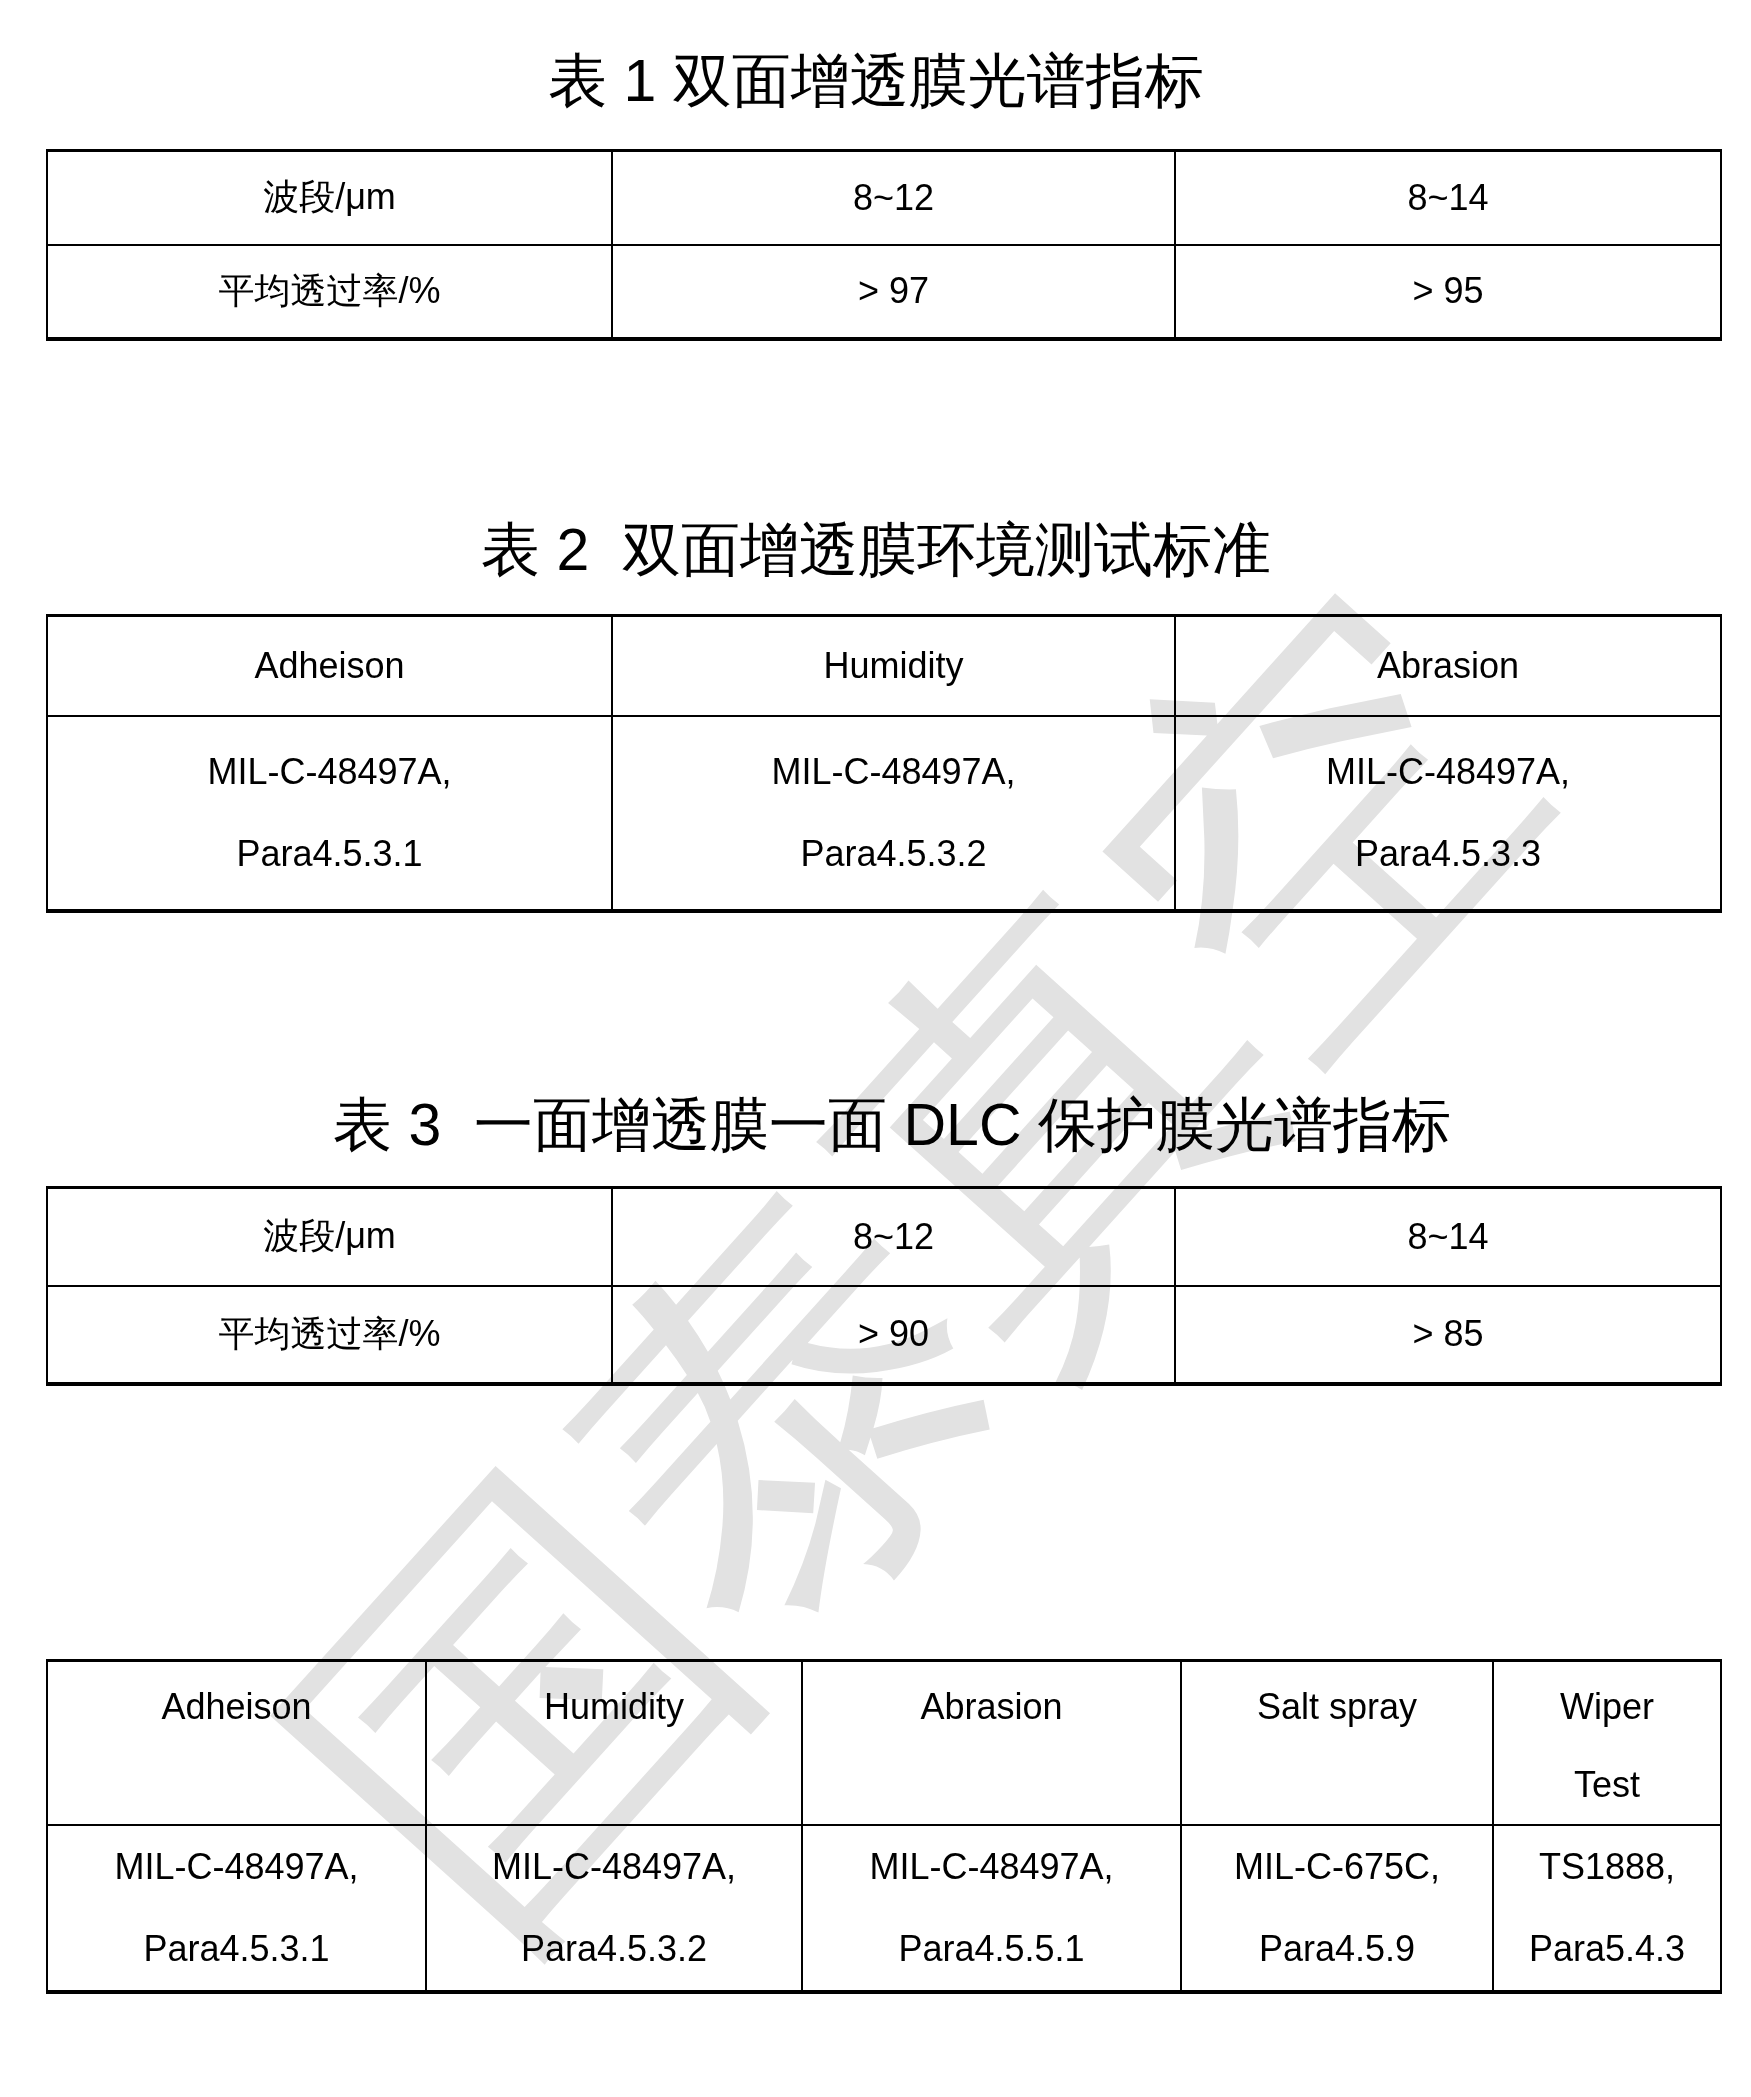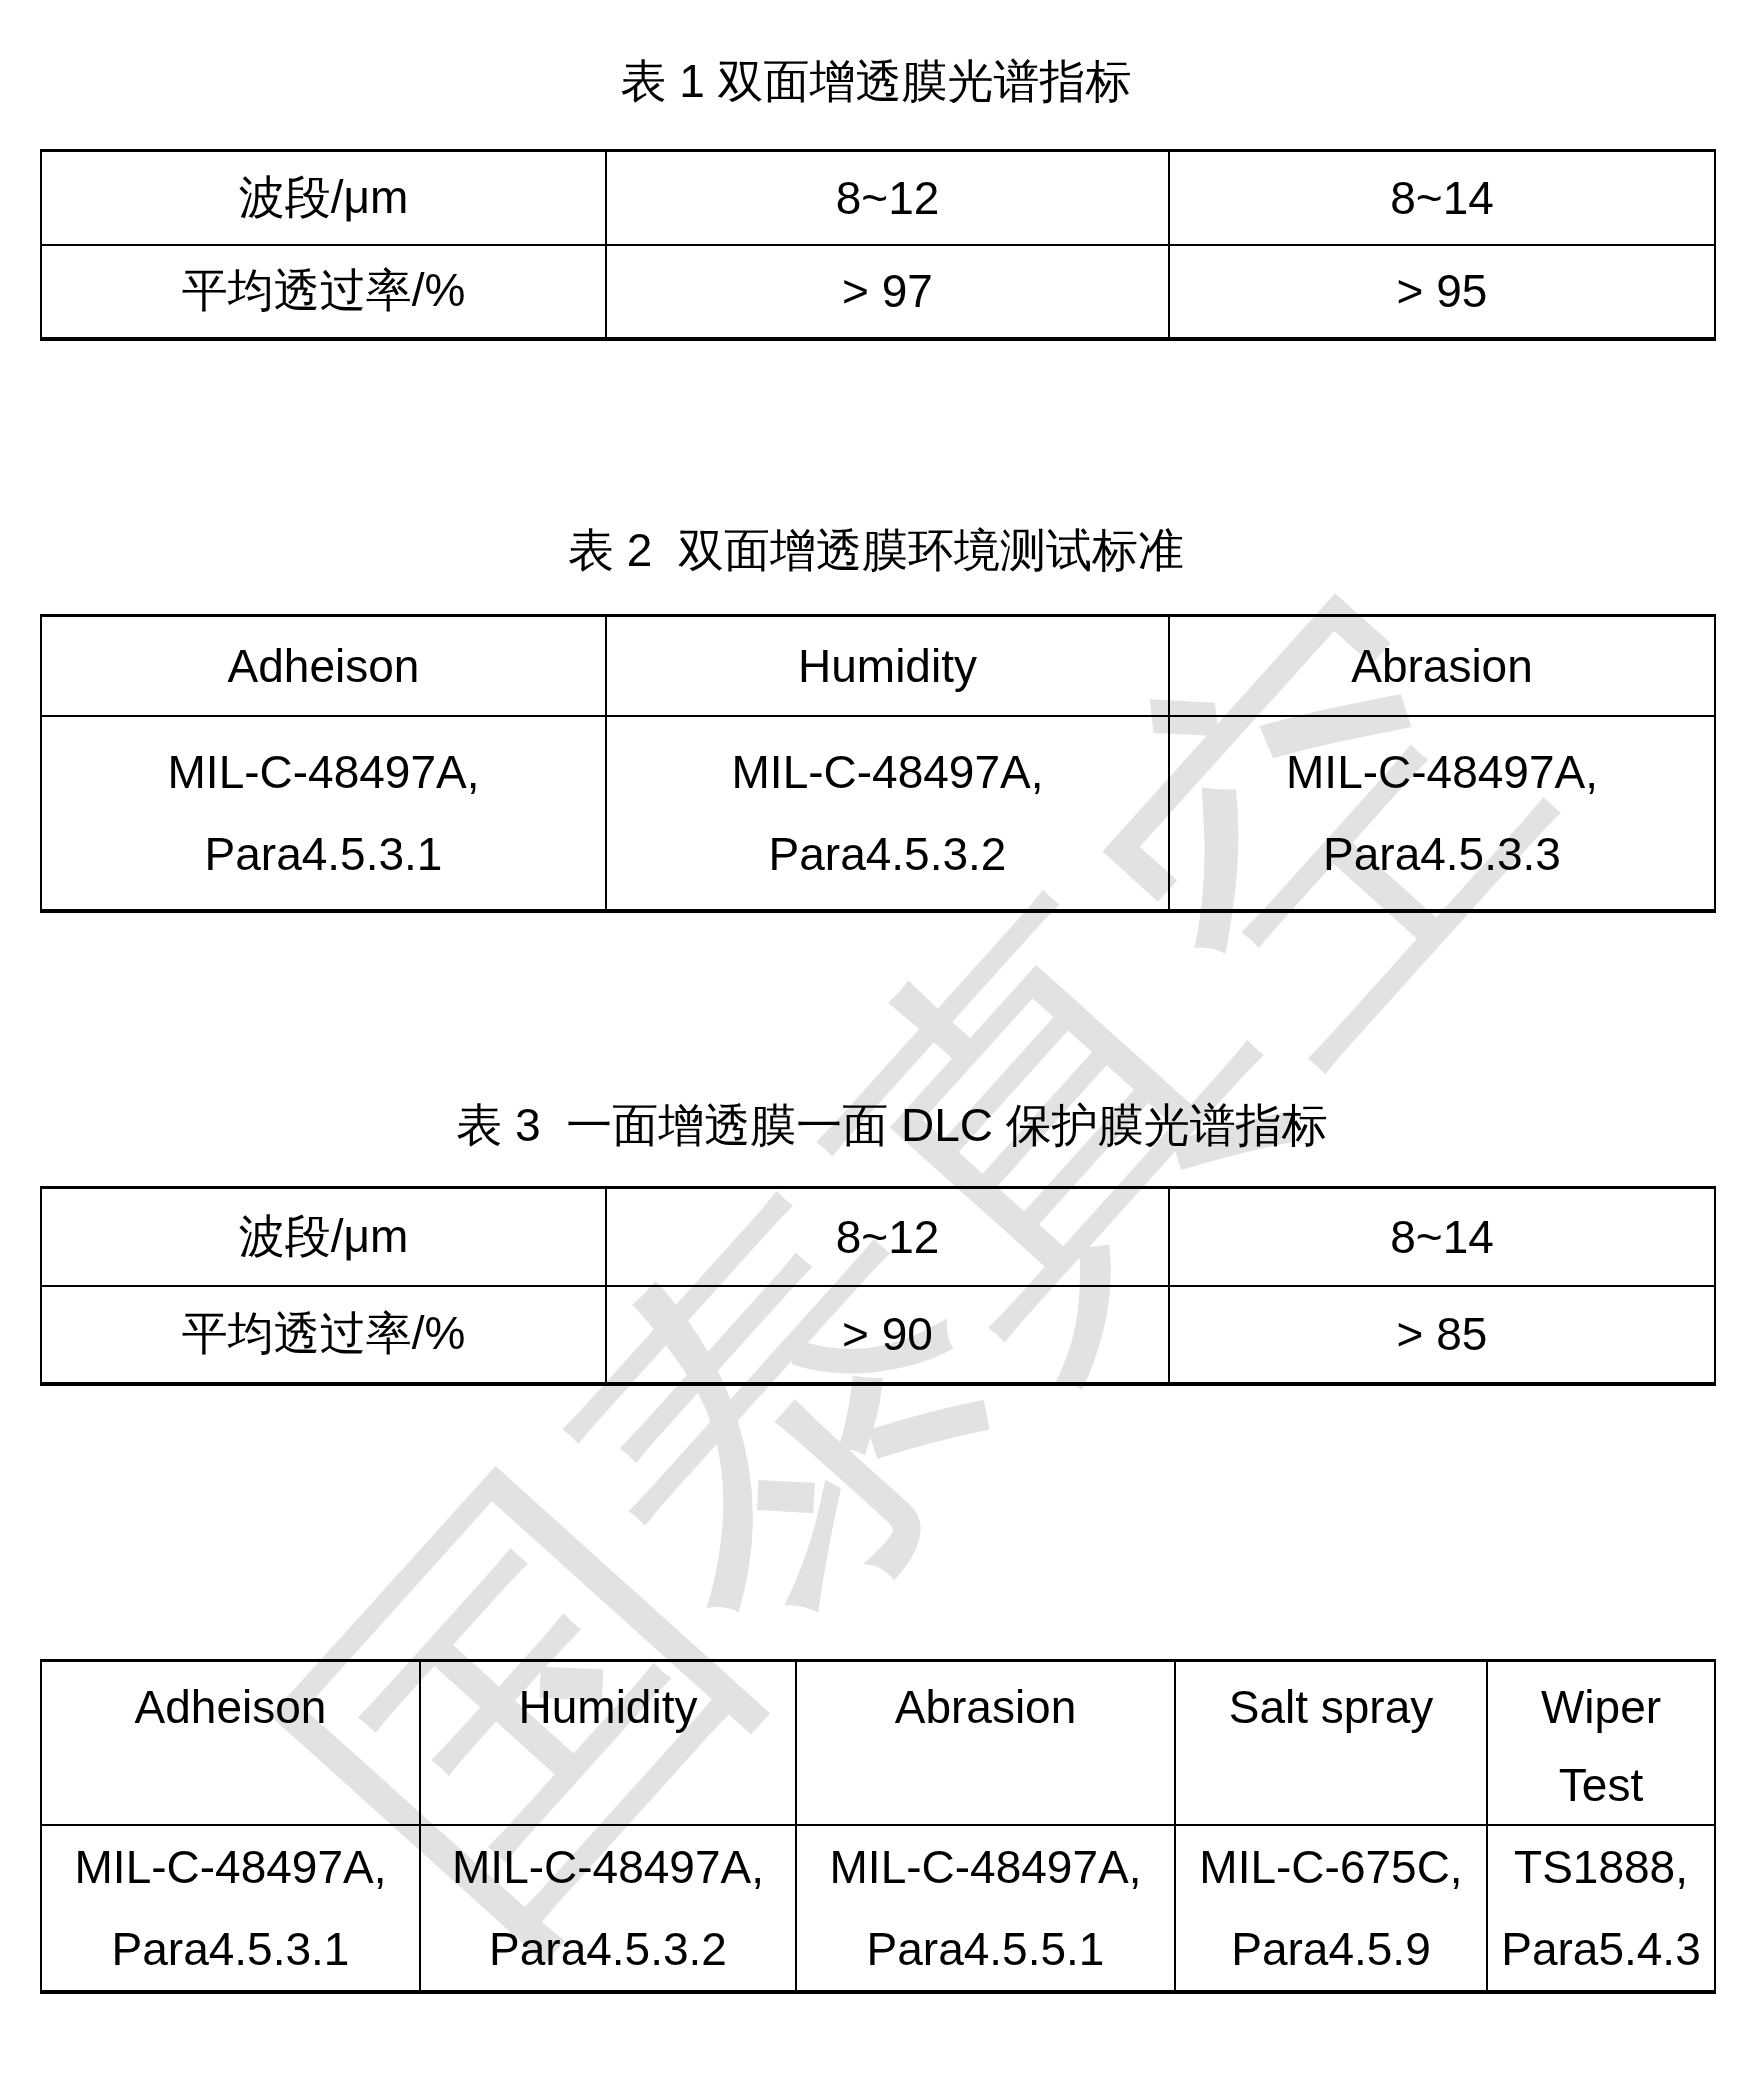--- a/index.html
+++ b/index.html
@@ -30,38 +30,38 @@
     z-index: 0;
     user-select: none;
     pointer-events: none;
   }
   
   .title {
     position: absolute;
     left: 0;
     width: 100%;
     text-align: center;
-    font-size: 46px;
+    font-size: 59px;
     line-height: 65px;
     white-space: pre;
     z-index: 1;
   }
   .title-1 { top: 49px; }
   .title-2 { top: 518px; }
   .title-3 { top: 1093px; padding-left: 16px; }
   .title-4 { top: 1564px; }
   
   table.tbl {
     position: absolute;
-    left: 40px;
+    left: 46px;
     width: 1674px;
     border-collapse: collapse;
     table-layout: fixed;
     z-index: 1;
-    font-size: 46px;
+    font-size: 36px;
     color: #000000;
   }
   table.tbl { border-top: 3.7px solid #000; border-bottom: 4.4px solid #000; }
   table.tbl td {
     border: 2.2px solid #000;
     text-align: center;
     vertical-align: middle;
     padding: 0;
     background: transparent;
     overflow: hidden;

